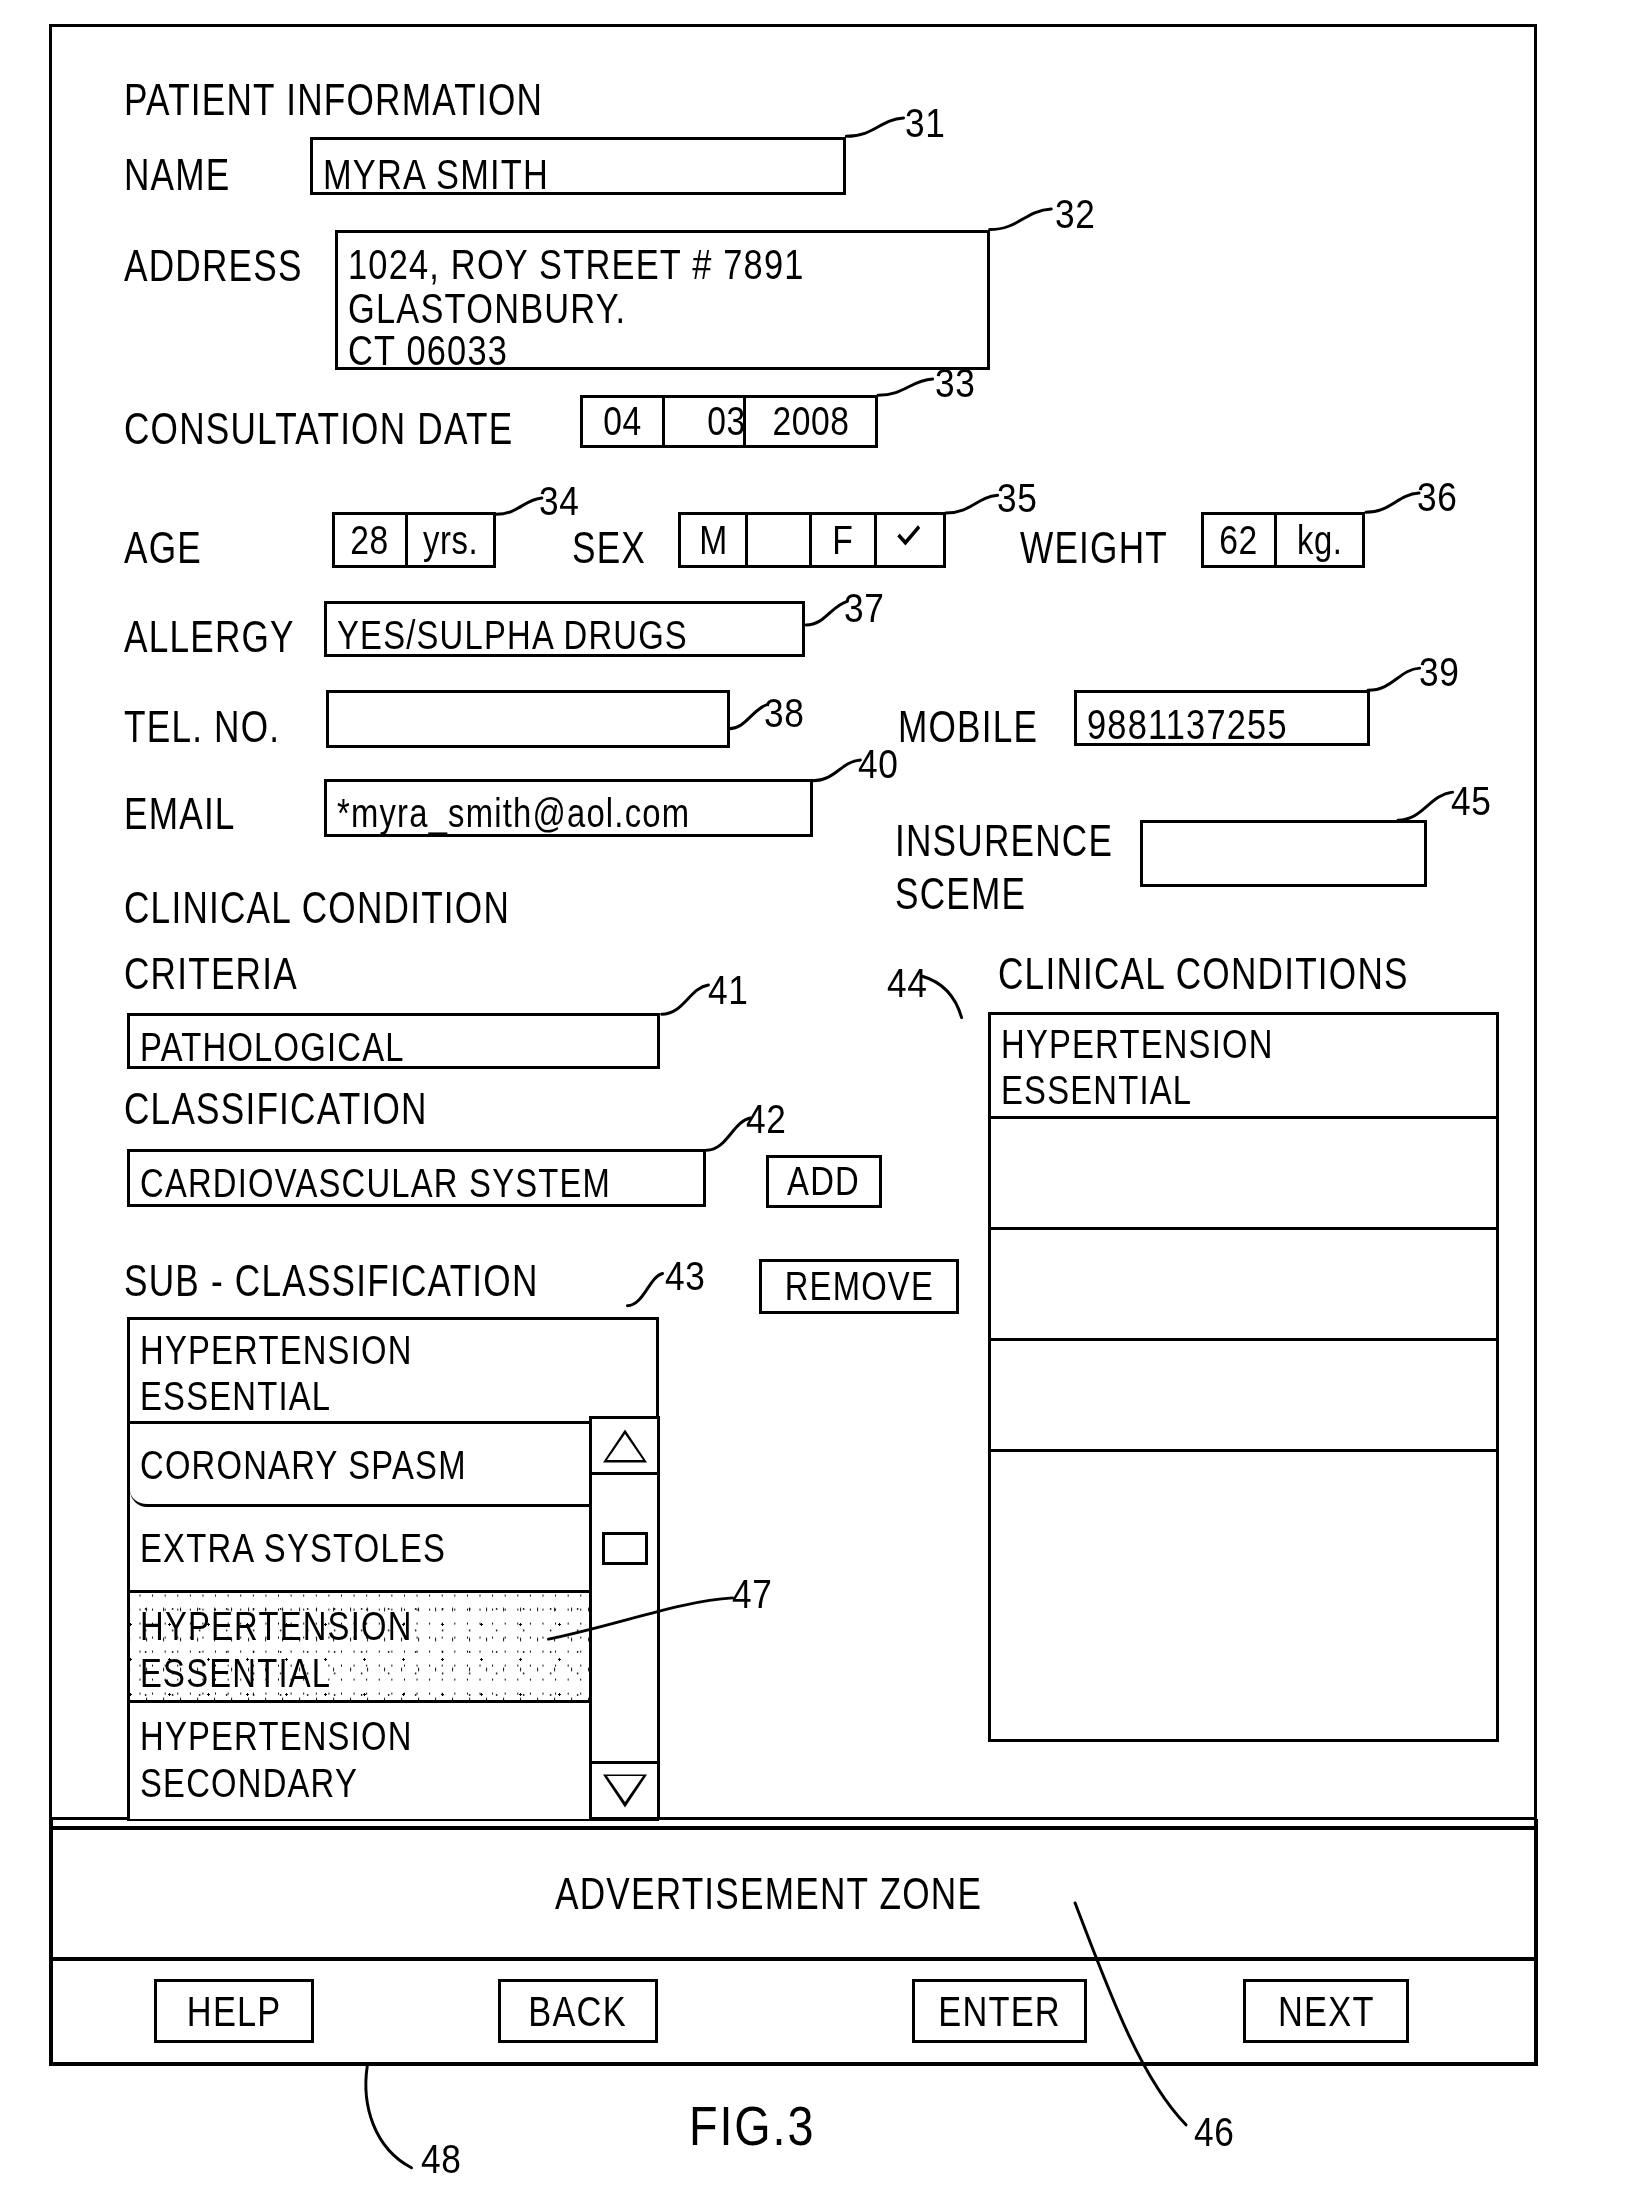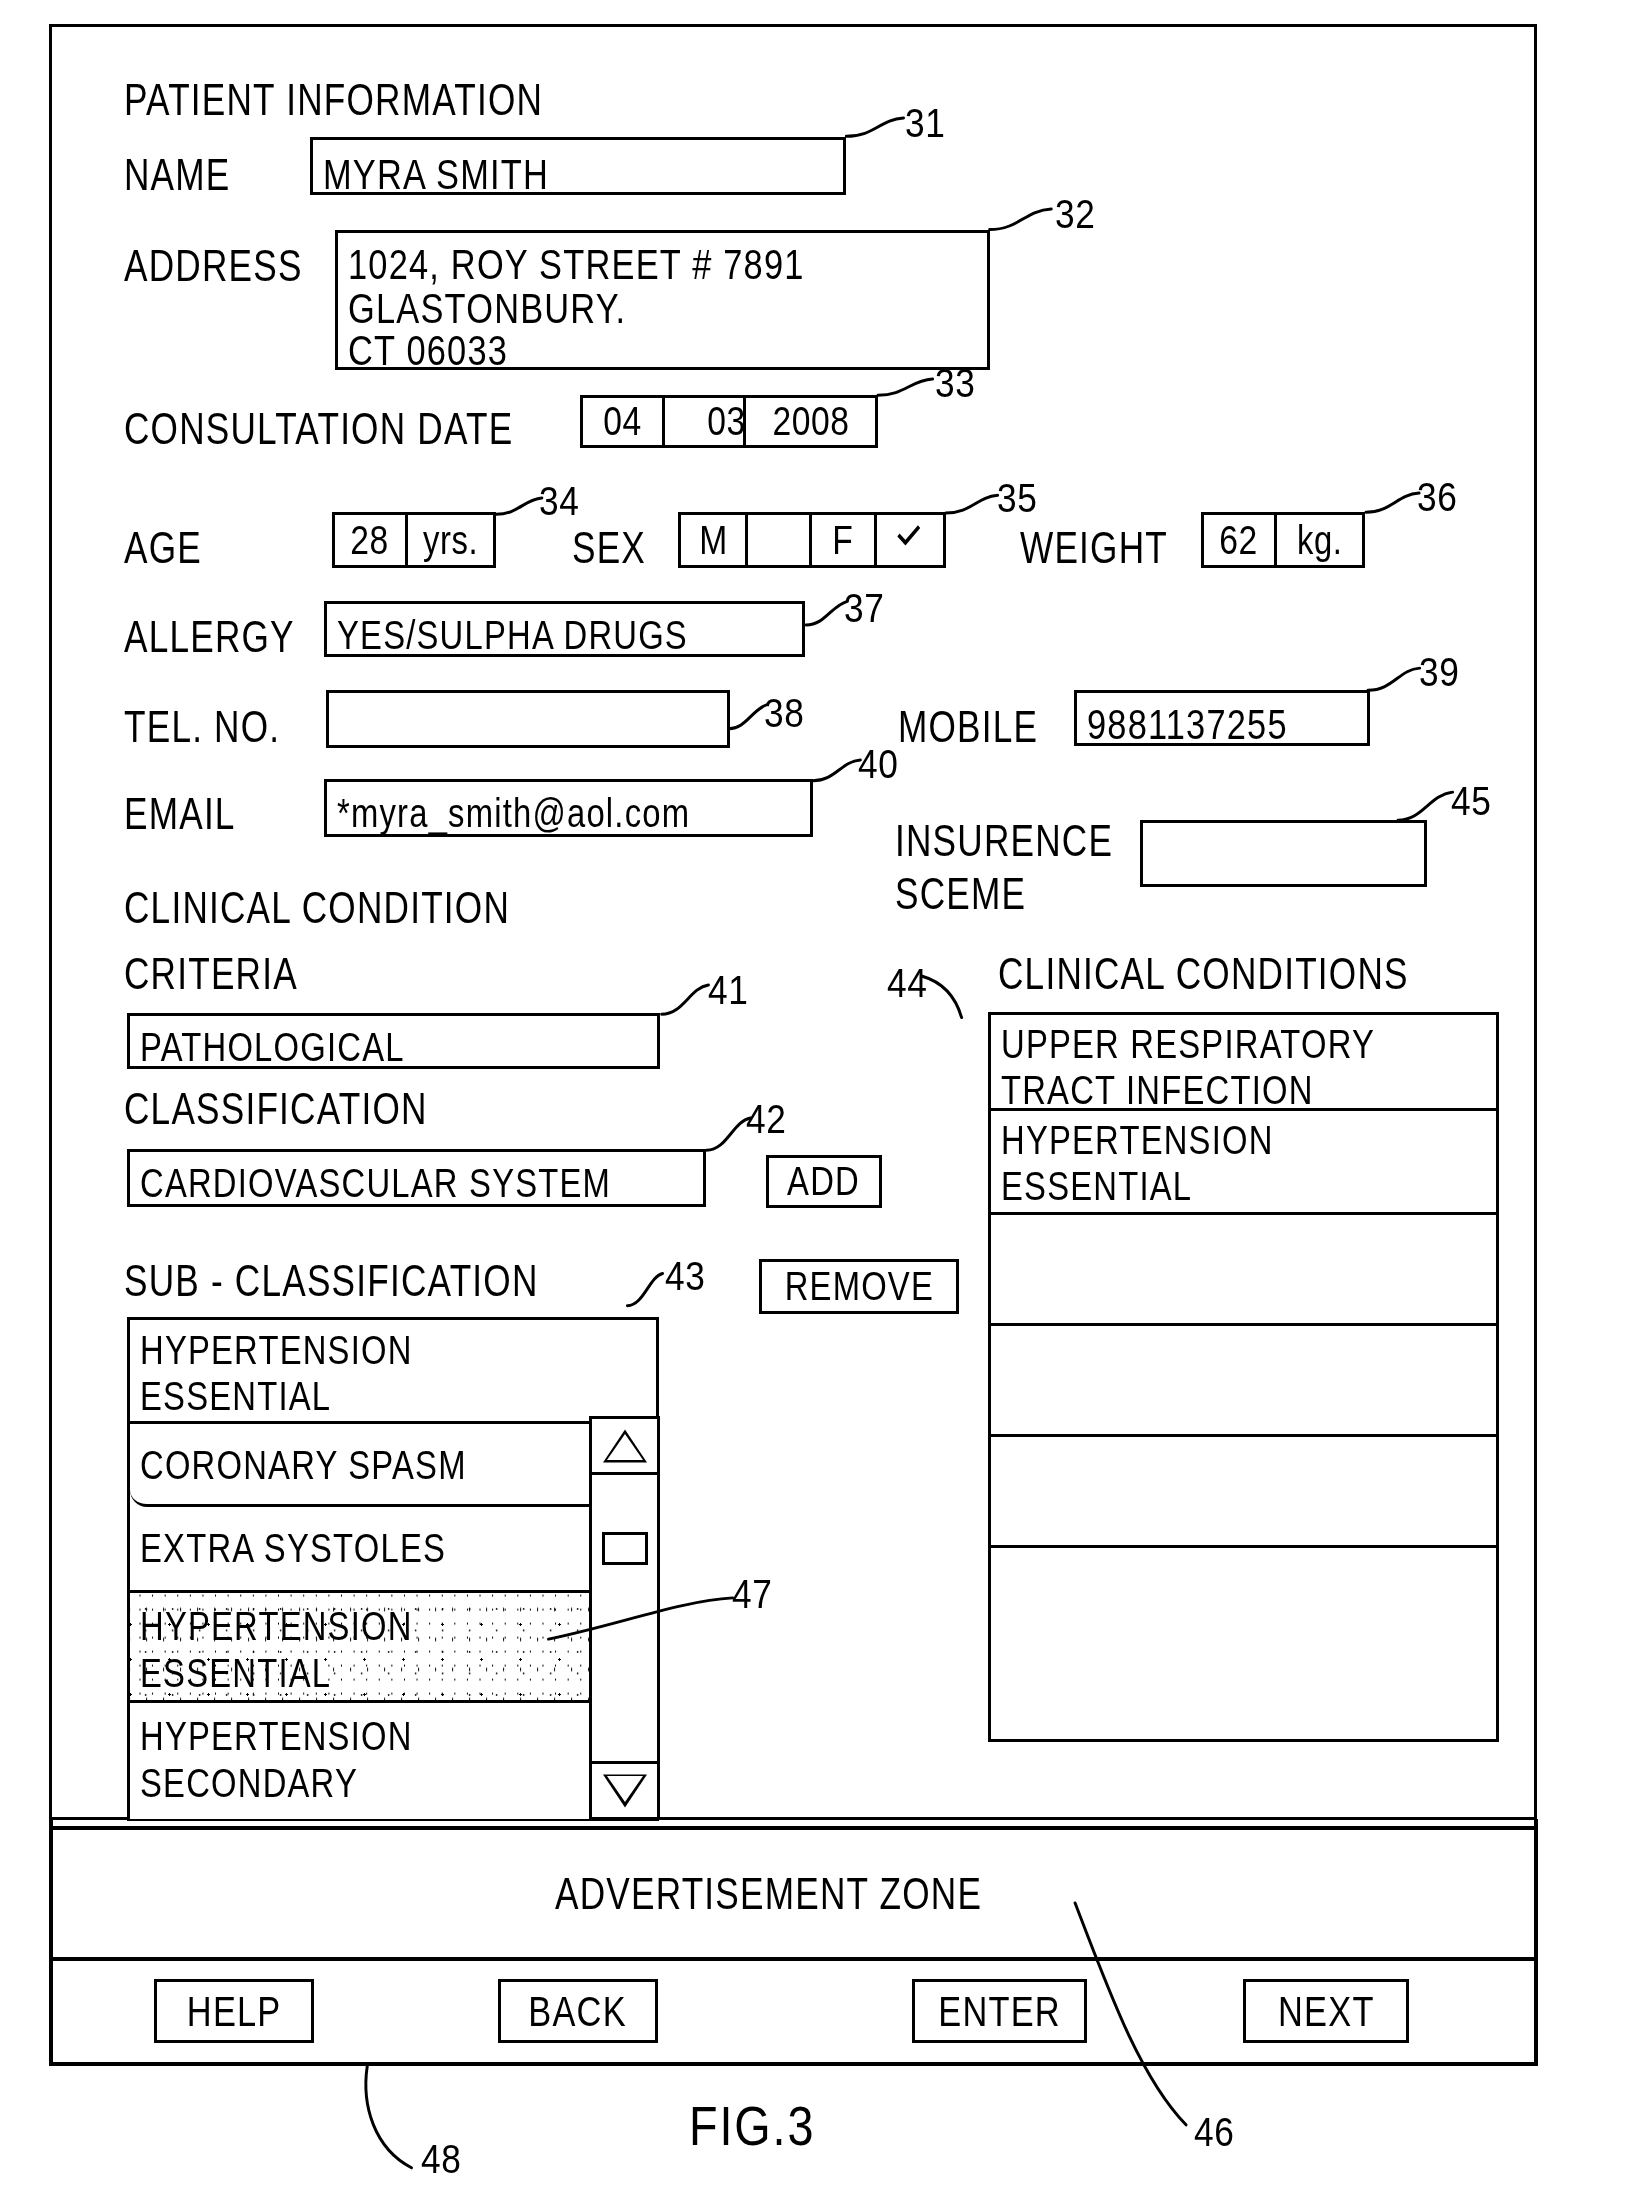--- a/index.html
+++ b/index.html
@@ -356,24 +356,20 @@
 </svg>
 <div class="ref" style="left:732px;top:1571px;">47</div>
 
 <div class="lbl abs" style="left:998px;top:952px;font-size:44px;">CLINICAL CONDITIONS</div>
 <svg class="leader" style="left:920px;top:976px;width:104px;height:49px;" viewBox="0 0 140 66" width="104" height="49">
   <path d="M2,0 C16,4 44,14 56,56"></path>
 </svg>
 <div class="ref" style="left:887px;top:960px;">44</div>
 
 <div class="listbox" style="left:988px;top:1012px;width:511px;height:730px;">
-  <div class="listrow" style="height:96px;">
-    <div class="rtxt" style="font-size:41px;top:6px;">UPPER RESPIRATORY
-TRACT INFECTION</div>
-  </div>
   <div class="listrow" style="height:104px;">
     <div class="rtxt" style="font-size:41px;top:6px;">HYPERTENSION
 ESSENTIAL</div>
   </div>
   <div class="listrow" style="height:111px;">
     <div class="rtxt" style="font-size:41px;top:6px;"></div>
   </div>
   <div class="listrow" style="height:111px;">
     <div class="rtxt" style="font-size:41px;top:6px;"></div>
   </div>

